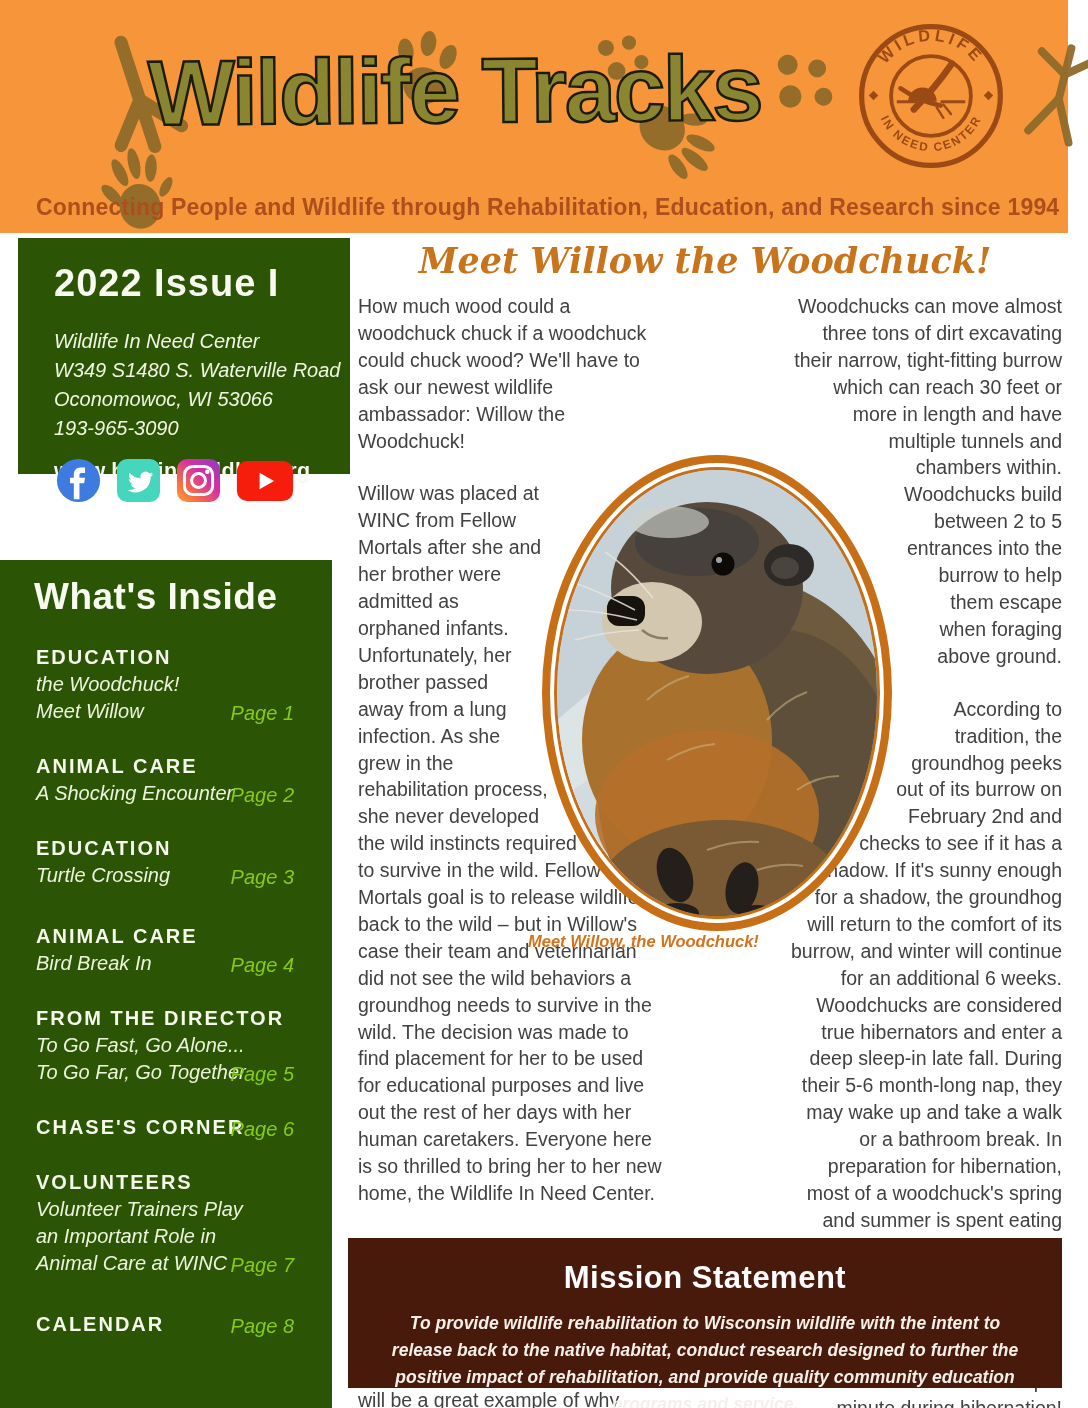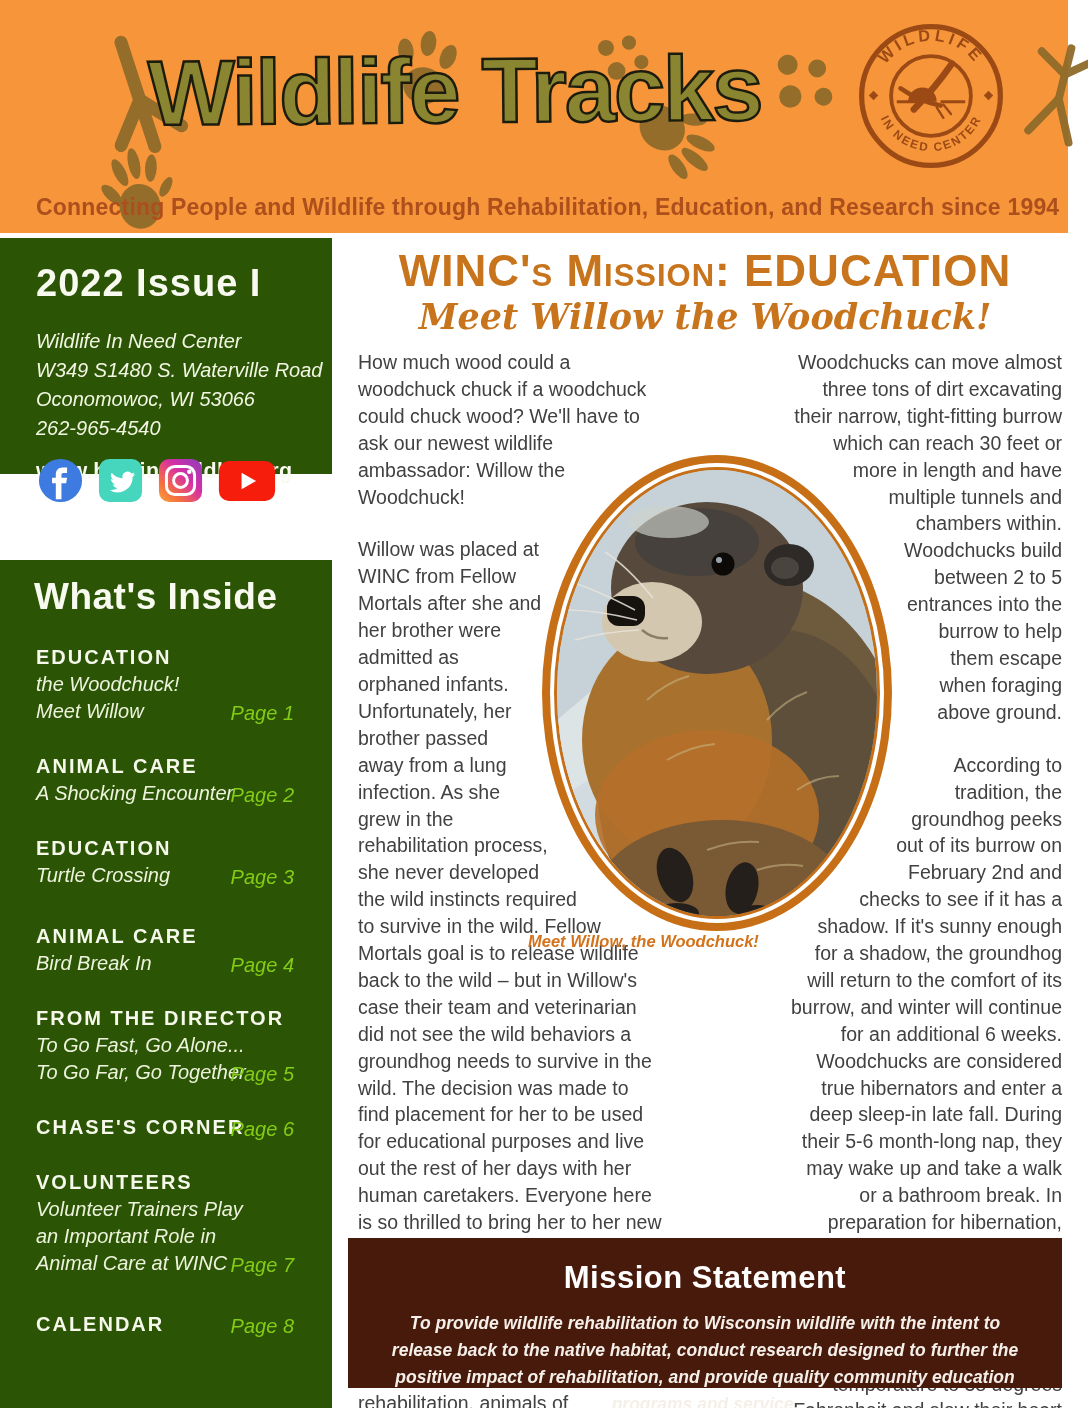--- a/index.html
+++ b/index.html
@@ -17,21 +17,21 @@
   .tagline {
     position:absolute; left:36px; top:194px; width:1030px;
     font-size:23px; font-weight:bold; color:#AC4F1D; letter-spacing:0.2px;
   }
   .track { position:absolute; opacity:0.95; }
 
   
   .logo { position:absolute; left:855px; top:20px; width:152px; height:152px; }
 
   
-  .side1 { position:absolute; left:0; top:238px; width:332px; height:236px; background:#2B5404; color:#fff; }
+  .side1 { position:absolute; left:18px; top:238px; width:332px; height:236px; background:#2B5404; color:#fff; }
   .side2 { position:absolute; left:0; top:560px; width:332px; height:848px; background:#2B5404; color:#fff; }
   .issue { margin:24px 0 0 36px; font-size:38px; font-weight:bold; letter-spacing:1px; color:#F8FAF0; }
   .addr { margin:22px 0 0 36px; font-style:italic; font-size:20px; line-height:1.45; color:#F2F6E3; }
   .website { margin:16px 0 0 36px; font-weight:bold; font-size:21.5px; letter-spacing:0.5px; color:#F8FAF0; }
   .social { position:absolute; left:38px; top:220px; display:flex; gap:15px; align-items:center; }
   .sicon { width:45px; height:45px; display:block; }
 
   .wi-title { margin:16px 0 26px 34px; font-size:37px; font-weight:bold; letter-spacing:0.5px; color:#F8FAF0; }
   .toc { margin-left:36px; width:258px; }
   .toc-entry { position:relative; margin-bottom:28px; }
@@ -178,21 +178,21 @@
 
     <div class="tagline">Connecting People and Wildlife through Rehabilitation, Education, and Research since 1994</div>
   </div>
 
   <div class="side1">
     <div class="issue">2022 Issue I</div>
     <div class="addr">
       <div>Wildlife In Need Center</div>
       <div>W349 S1480 S. Waterville Road</div>
       <div>Oconomowoc, WI 53066</div>
-      <div>262-965-4540</div>
+      <div>193-965-3090</div>
     </div>
     <div class="website">www.helpingwildlife.org</div>
     <div class="social">
       <svg class="sicon" viewBox="0 0 48 48">
           <circle cx="24" cy="24" r="23" fill="#3D7BE0"></circle>
           <path d="M27 16h4v-6h-5c-4 0-7 3-7 7v4h-4v6h4v17h6V27h5l1-6h-6v-3c0-1.2.8-2 2-2z" fill="#ffffff"></path>
         </svg>
       <svg class="sicon" viewBox="0 0 48 48">
           <rect x="1" y="1" width="46" height="46" rx="11" fill="#46D6BE"></rect>
           <path d="M39 15.5c-1 .5-2.1.8-3.2 1a5.6 5.6 0 0 0-9.6 5.1c-4.7-.2-8.8-2.5-11.6-5.9a5.6 5.6 0 0 0 1.7 7.5c-.9 0-1.8-.3-2.5-.7 0 2.7 1.9 5 4.5 5.5-.8.2-1.7.3-2.5.1a5.6 5.6 0 0 0 5.2 3.9A11.3 11.3 0 0 1 12.5 34 15.9 15.9 0 0 0 37 20.6v-.7c1.1-.8 2-1.8 2.7-2.9-1 .4-2 .7-3.1.8 1.1-.7 2-1.7 2.4-2.9z" fill="#ffffff"></path>
@@ -269,21 +269,20 @@
 
       <div class="toc-entry">
         <div class="toc-cat">CALENDAR</div>
         <div class="toc-page">Page 8</div>
       </div>
 
     </div>
   </div>
 
   <div class="main">
-    <div class="art-title">WINC's Mission: EDUCATION</div>
     <div class="art-sub">Meet Willow the Woodchuck!</div>
 
     <div class="cols">
       <div class="col-l">
         <div class="spacer-l"></div>
         <p>How much wood could a woodchuck chuck if a woodchuck could chuck wood? We'll have to ask our newest wildlife ambassador: Willow the Woodchuck!</p>
         <p>Willow was placed at WINC from Fellow Mortals after she and her brother were admitted as orphaned infants. Unfortunately, her brother passed away from a lung infection. As she grew in the rehabilitation process, she never developed the wild instincts required to survive in the wild. Fellow Mortals goal is to release wildlife back to the wild – but in Willow's case their team and veterinarian did not see the wild behaviors a groundhog needs to survive in the wild. The decision was made to find placement for her to be used for educational purposes and live out the rest of her days with her human caretakers. Everyone here is so thrilled to bring her to her new home, the Wildlife In Need Center.</p>
         <p class="pz">Willow will spend the rest of her life at the Wildlife In Need Center and help educate others on wildlife rehabilitation, animals of Wisconsin, and her species. She will be a great example of why scientific names are so important in the natural world as Woodchucks, Groundhogs, Whistle Pigs, and Land Beavers all refer to this animal: Marmota monax! The nickname “whistle pig” comes from the loud, high-pitched whistle they use to alert other woodchucks of danger nearby.</p>
       </div>
       <div class="col-r">

